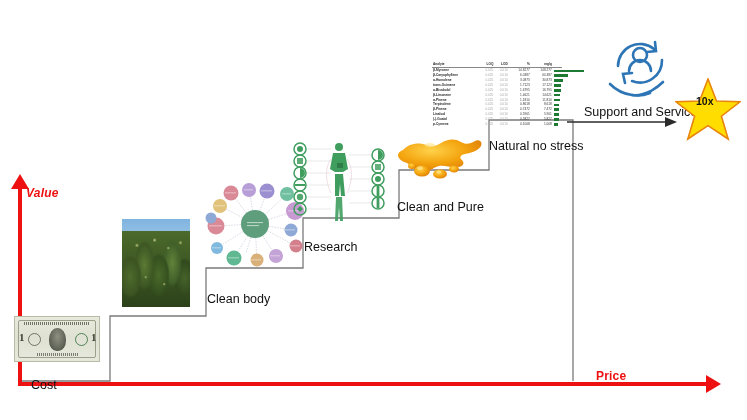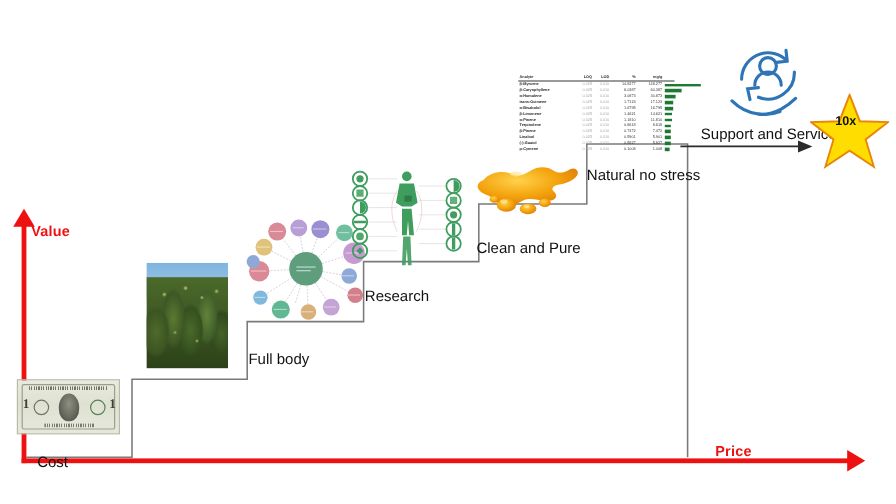--- a/index.html
+++ b/index.html
@@ -8,21 +8,21 @@
   #stage{position:absolute;inset:0;}
 
   
   .axis-line{position:absolute;background:#ee1111;}
   #y-axis{left:18px;top:186px;width:4px;height:200px;}
   #x-axis{left:18px;top:382px;height:4px;width:692px;}
   .axis-head{position:absolute;width:0;height:0;}
   #y-head{left:11px;top:174px;border-left:9px solid transparent;border-right:9px solid transparent;border-bottom:15px solid #ee1111;}
   #x-head{left:706px;top:375px;border-top:9px solid transparent;border-bottom:9px solid transparent;border-left:15px solid #ee1111;}
   .axis-label{position:absolute;color:#ee1111;font-weight:bold;font-size:12px;letter-spacing:.2px;}
-  #y-label{left:26px;top:186px;}
+  #y-label{left:26px;top:186px;font-style:italic;}
   #x-label{left:596px;top:369px;}
 
   
   #stairs{position:absolute;left:0;top:0;width:747px;height:420px;}
 
   
   .caption{position:absolute;font-size:12.5px;color:#111;white-space:nowrap;line-height:1.1;margin-top:17px;}
 
   
   #bill{position:absolute;left:14px;top:316px;width:84px;height:44px;border:1px solid #b9bba6;
@@ -175,21 +175,21 @@
         <rect x="82" y="51.4" width="10" height=".9"></rect>
       <rect x="87" y="67.4" width="10" height=".9"></rect>
         <rect x="67" y="77.4" width="10" height=".9"></rect>
       <rect x="48" y="81.4" width="10" height=".9"></rect>
         <rect x="25" y="79.4" width="11" height=".9"></rect>
       <rect x="9" y="69.4" width="9" height=".9"></rect>
         <rect x="6" y="47.4" width="13" height=".9"></rect>
       <rect x="11" y="27.4" width="11" height=".9"></rect>
     </g>
   </svg>
-  <div class="caption" style="left:207px;top:276px;">Full body</div>
+  <div class="caption" style="left:207px;top:276px;">Clean body</div>
 
   <svg id="research" viewBox="0 0 96 94">
     <g stroke="#cfcfcf" stroke-width=".45" fill="none">
       <path d="M16 10 H40"></path>
         <path d="M16 22 H40"></path>
         <path d="M16 34 H40"></path>
       <path d="M16 46 H40"></path>
         <path d="M16 58 H40"></path>
         <path d="M16 70 H40"></path>
       <path d="M80 16 H58"></path>

